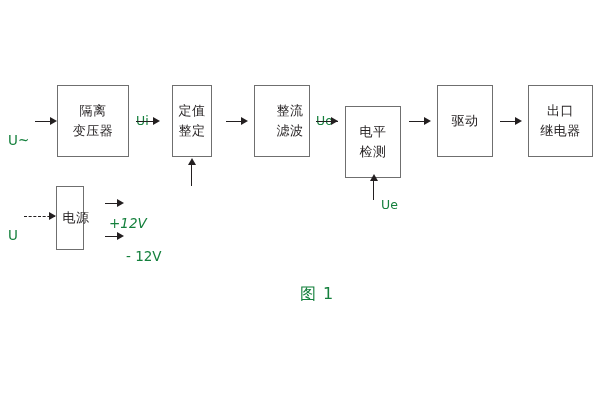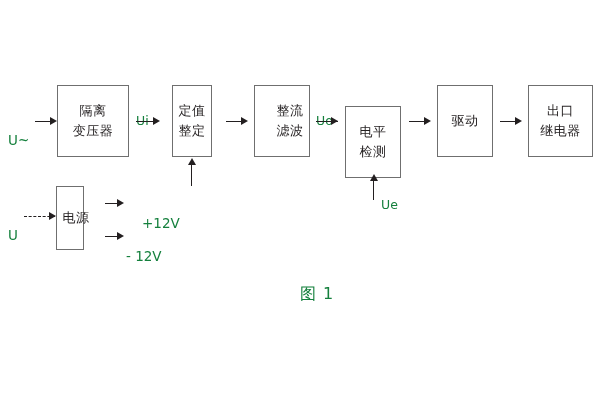--- a/index.html
+++ b/index.html
@@ -143,21 +143,21 @@
   <div class="txt term" style="left:8px; top:208px;">U</div>
   <div class="hline dashed" style="left:24px; top:216px; width:31px;"></div>
   <div class="arrow-r" style="left:49px; top:212px;"></div>
 
   <div class="block" style="left:56px; top:186px; width:28px; height:64px;padding-left:12px;">
     <span class="line">电源</span>
   </div>
 
   <div class="hline" style="left:105px; top:203px; width:17px;"></div>
   <div class="arrow-r" style="left:117px; top:199px;"></div>
-  <div class="txt rail" style="left:142px; top:196px;">+12V</div>
+  <div class="txt rail" style="left:109px; top:196px;font-style:italic;">+12V</div>
 
   <div class="hline" style="left:105px; top:236px; width:17px;"></div>
   <div class="arrow-r" style="left:117px; top:232px;"></div>
   <div class="txt rail" style="left:126px; top:229px;">- 12V</div>
 
 
   <div class="vline" style="left:191px; top:164px; height:22px;"></div>
   <div class="arrow-u" style="left:188px; top:158px;"></div>
 
 

